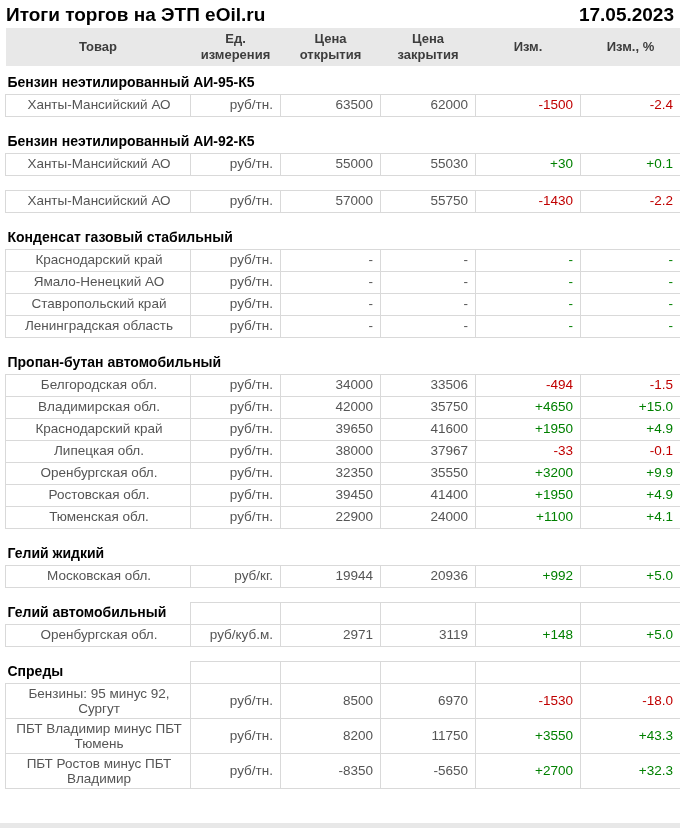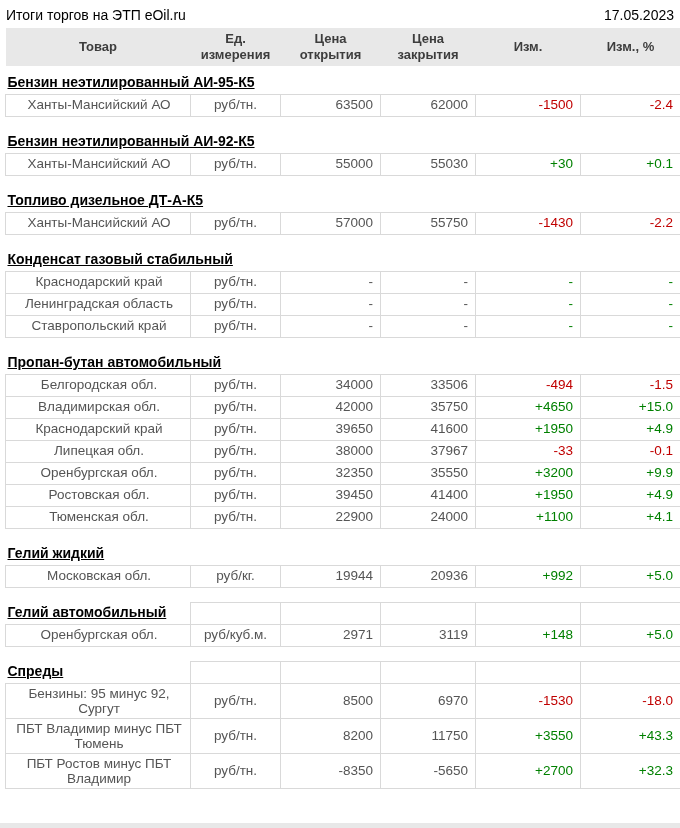--- a/index.html
+++ b/index.html
@@ -3,42 +3,42 @@
 <meta charset="utf-8">
 <style>
   * { box-sizing: border-box; }
   html, body { margin:0; padding:0; background:#ffffff; }
   body { width:680px; height:828px; overflow:hidden;
          font-family:"Liberation Sans", sans-serif; }
   .page { position:relative; width:680px; height:828px; overflow:hidden; background:#fff; }
 
   .titlebar { display:flex; justify-content:space-between; align-items:center;
               height:28px; padding:1px 6px 0 6px; }
-  .title, .date { font-size:14px; font-weight:normal; color:#000; white-space:nowrap; }
+  .title, .date { font-size:19px; font-weight:bold; color:#000; white-space:nowrap; }
 
   table.results { border-collapse:collapse; table-layout:fixed; width:675px;
                   margin-left:5px; }
   thead th { background:var(--header-bg,#e8e8e8); color:#3d3d3d; font-size:13px;
              font-weight:bold; text-align:center; vertical-align:middle;
              height:38px; line-height:1.25; white-space:pre-line; padding:0 2px; }
 
   td { font-size:13.5px; color:#555; vertical-align:middle; line-height:1.12;
        padding:2px 7px 2px 7px; }
 
   tr.spacer td { height:6px; padding:0; border:none; }
   tr.gap td    { height:15px; padding:0; border:none; }
 
   tr.section td { height:22px; border:none; padding:2px 2px; }
   td.section-name { font-size:14px; font-weight:bold; color:#000; white-space:nowrap;
-                    overflow:visible; padding-left:5px;text-decoration:underline; }
+                    overflow:visible; padding-left:5px; }
   tr.section td.bcell { border:1px solid var(--border-color,#d9d9d9); }
 
   tr.data td { border:1px solid var(--border-color,#d9d9d9); height:22px; }
   td.product { text-align:center; padding-left:5px; padding-right:3px; }
-  td.unit    { text-align:center; }
+  td.unit    { text-align:right; }
   td.num     { text-align:right; }
   td.up      { color:var(--up,#008000); }
   td.down    { color:var(--down,#c00000); }
 
   .bottom-strip { position:absolute; left:0; right:0; bottom:0; height:5px;
                   background:var(--header-bg,#e8e8e8); }
 </style>
 </head>
 <body>
 
@@ -94,23 +94,20 @@
           <td class="product">Ханты-Мансийский АО</td>
           <td class="unit">руб/тн.</td>
           <td class="num">55000</td>
           <td class="num">55030</td>
           <td class="num up">+30</td>
           <td class="num up">+0.1</td>
         </tr>
         <tr class="gap">
           <td class="" colspan="6"></td>
         </tr>
-        <tr class="section">
-          <td class="section-name" colspan="6">Топливо дизельное ДТ-А-К5</td>
-        </tr>
         <tr class="data">
           <td class="product">Ханты-Мансийский АО</td>
           <td class="unit">руб/тн.</td>
           <td class="num">57000</td>
           <td class="num">55750</td>
           <td class="num down">-1430</td>
           <td class="num down">-2.2</td>
         </tr>
         <tr class="gap">
           <td class="" colspan="6"></td>
@@ -120,29 +117,37 @@
         </tr>
         <tr class="data">
           <td class="product">Краснодарский край</td>
           <td class="unit">руб/тн.</td>
           <td class="num">-</td>
           <td class="num">-</td>
           <td class="num up">-</td>
           <td class="num up">-</td>
         </tr>
         <tr class="data">
+          <td class="product">Ямало-Ненецкий АО</td>
+          <td class="unit">руб/тн.</td>
+          <td class="num">-</td>
+          <td class="num">-</td>
+          <td class="num up">-</td>
+          <td class="num up">-</td>
+        </tr>
+        <tr class="data">
+          <td class="product">Ставропольский край</td>
+          <td class="unit">руб/тн.</td>
+          <td class="num">-</td>
+          <td class="num">-</td>
+          <td class="num up">-</td>
+          <td class="num up">-</td>
+        </tr>
+        <tr class="data">
           <td class="product">Ленинградская область</td>
-          <td class="unit">руб/тн.</td>
-          <td class="num">-</td>
-          <td class="num">-</td>
-          <td class="num up">-</td>
-          <td class="num up">-</td>
-        </tr>
-        <tr class="data">
-          <td class="product">Ставропольский край</td>
           <td class="unit">руб/тн.</td>
           <td class="num">-</td>
           <td class="num">-</td>
           <td class="num up">-</td>
           <td class="num up">-</td>
         </tr>
         <tr class="gap">
           <td class="" colspan="6"></td>
         </tr>
         <tr class="section">

